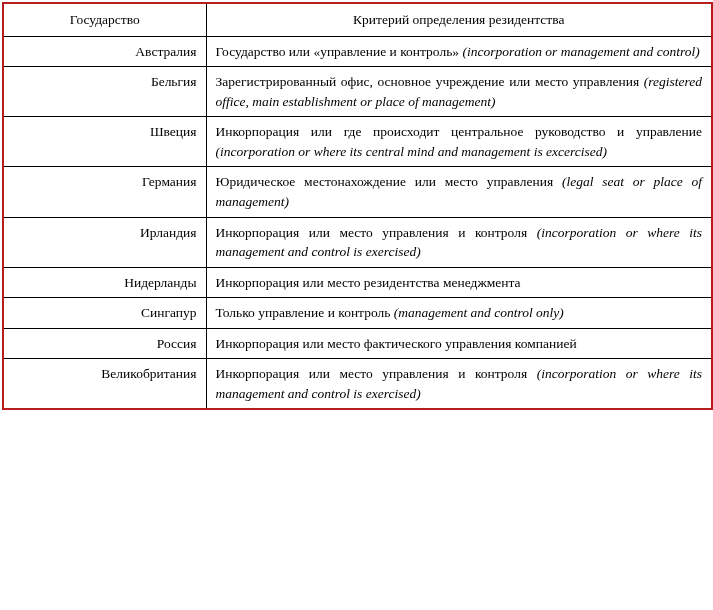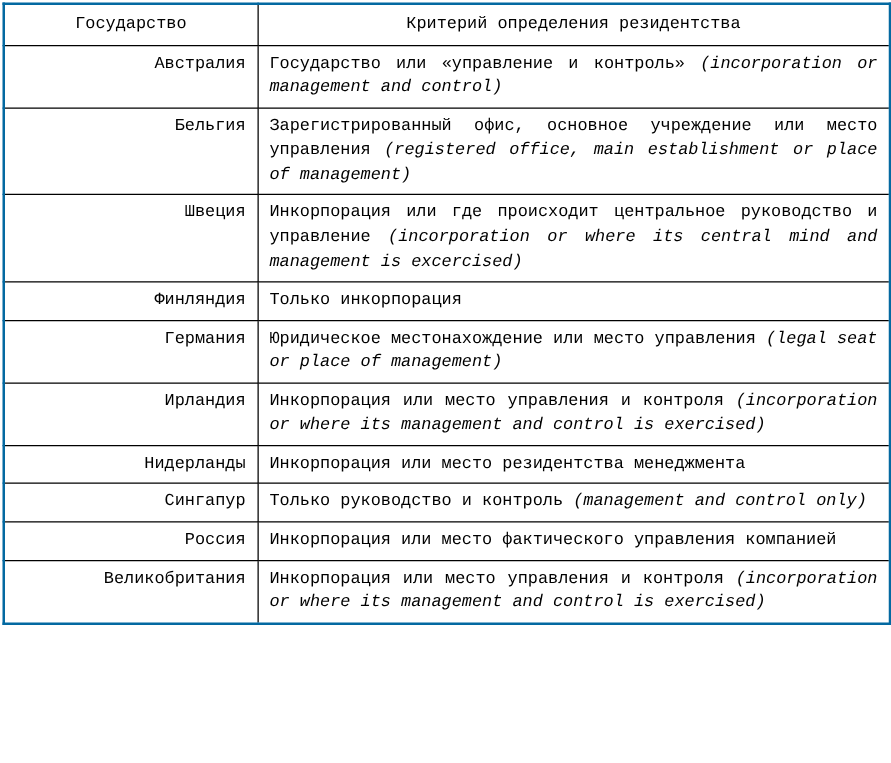--- a/index.html
+++ b/index.html
@@ -11,23 +11,22 @@
     width: 713px;
     height: 610px;
     box-sizing: border-box;
     padding: 2px;
     font-family: "Liberation Serif", serif;
     color: #000000;
   }
   table.residency {
     width: 709px;
     border-collapse: collapse;
-    border: 2px solid #0369a1;
+    border: 2px solid #b91c1c;
     table-layout: fixed;
-    font-family: Liberation Mono, monospace;
   }
   table.residency th,
   table.residency td {
     border: 1px solid #000000;
     font-size: 13.5px;
     line-height: 1.45;
     vertical-align: top;
     padding: 5px 9px 5px 9px;
     box-sizing: border-box;
   }
@@ -75,43 +74,39 @@
     <td class="country-cell">Бельгия</td>
     <td class="criterion-cell"><span>Зарегистрированный офис, основное учреждение или место управления </span><i>(registered office, main establishment or place of management)</i></td>
   </tr>
 
   <tr>
     <td class="country-cell">Швеция</td>
     <td class="criterion-cell"><span>Инкорпорация или где происходит центральное руководство и управление </span><i>(incorporation or where its central mind and management is excercised)</i></td>
   </tr>
 
 
-  <tr>
-    <td class="country-cell">Финляндия</td>
-    <td class="criterion-cell"><span>Только инкорпорация</span><i></i></td>
-  </tr>
 
   <tr>
     <td class="country-cell">Германия</td>
     <td class="criterion-cell"><span>Юридическое местонахождение или место управления </span><i>(legal seat or place of management)</i></td>
   </tr>
 
   <tr>
     <td class="country-cell">Ирландия</td>
     <td class="criterion-cell"><span>Инкорпорация или место управления и контроля </span><i>(incorporation or where its management and control is exercised)</i></td>
   </tr>
 
   <tr>
     <td class="country-cell">Нидерланды</td>
     <td class="criterion-cell"><span>Инкорпорация или место резидентства менеджмента</span><i></i></td>
   </tr>
 
   <tr>
     <td class="country-cell">Сингапур</td>
-    <td class="criterion-cell"><span>Только руководство и контроль </span><i>(management and control only)</i></td>
+    <td class="criterion-cell"><span>Только управление и контроль </span><i>(management and control only)</i></td>
   </tr>
 
   <tr>
     <td class="country-cell">Россия</td>
     <td class="criterion-cell"><span>Инкорпорация или место фактического управления компанией</span><i></i></td>
   </tr>
 
 
   <tr>
     <td class="country-cell">Великобритания</td>

